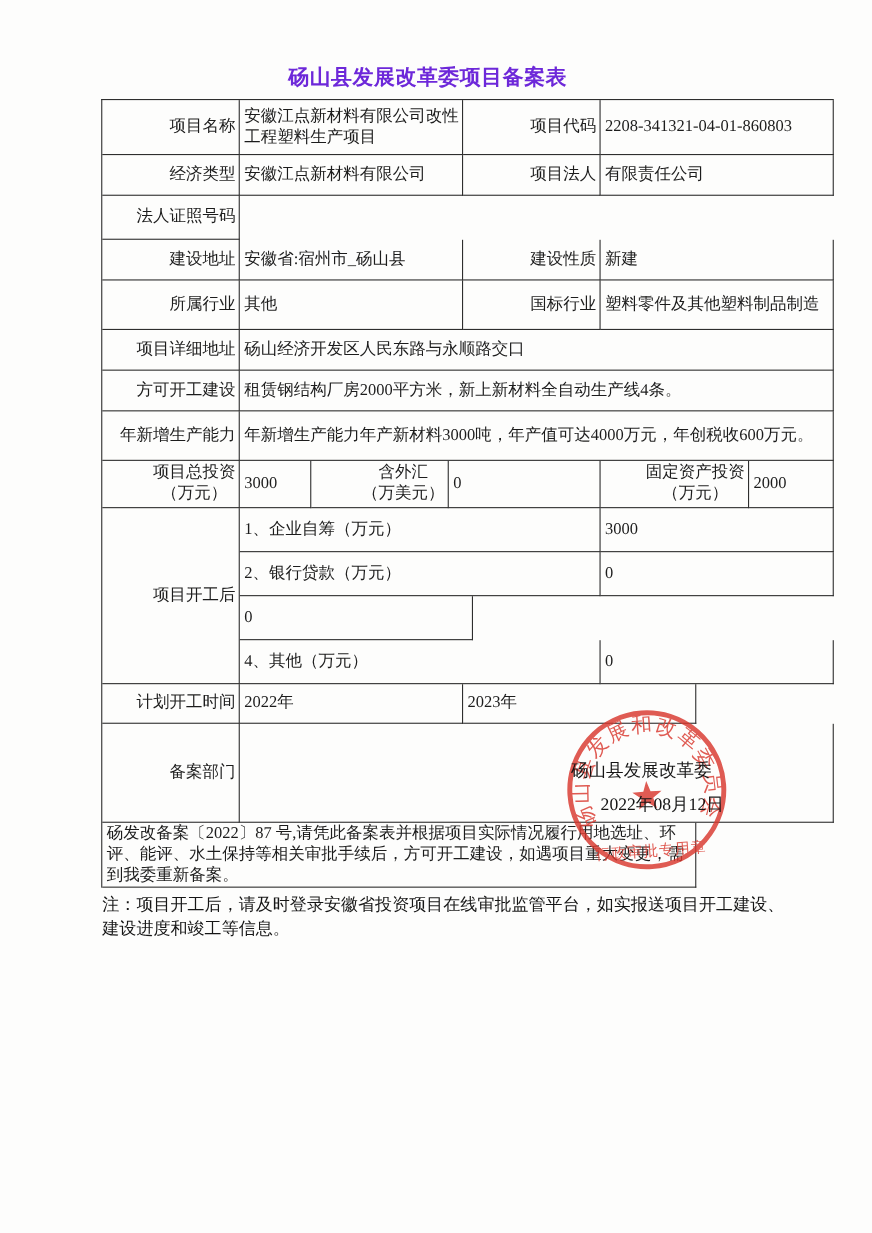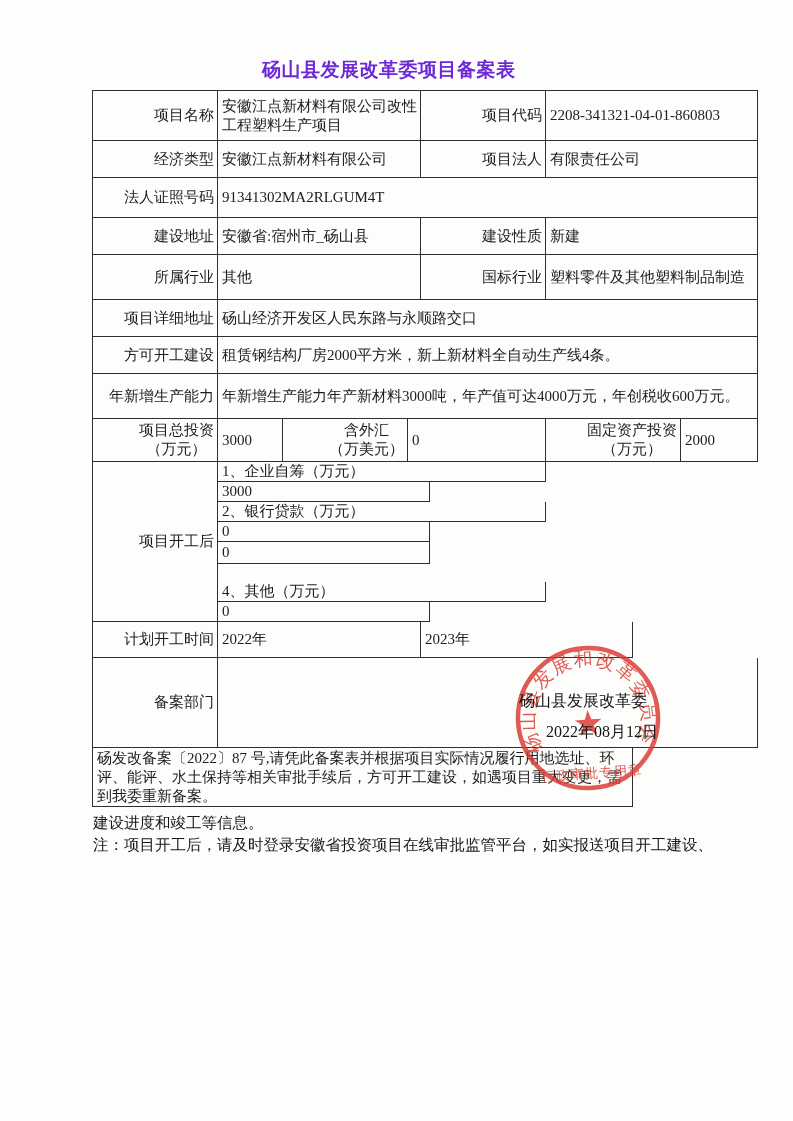--- a/index.html
+++ b/index.html
@@ -33,21 +33,21 @@
     justify-content:flex-end;text-align:center;
     padding:1px 3px 1px 2px;white-space:pre-line;
   }
   .value{justify-content:flex-start;text-align:left;padding:1px 3px 1px 4px;}
   .c125{width:125px}.c203{width:203px}.c212{width:212px}
   .c540{width:540px}.c328{width:328px}
   .c65{width:65px}.c125b{width:125px}.c138{width:138px}.c135{width:135px}.c77{width:77px}
   .h50{height:50px}.h37{height:37px}.h40{height:40px}.h45{height:45px}
   .h43{height:43px}.h36{height:36px}.h90{height:90px}.h59{height:59px}.h160{height:160px}
   .funding-col{display:flex;flex-direction:column;}
-  .frow{display:flex;height:40px;flex-direction:column;}
+  .frow{display:flex;height:40px;}
   .dept-cell{position:relative;overflow:visible;}
   .dept-name{
     position:absolute;left:301px;top:33px;
     font-size:16px;color:#151515;z-index:3;white-space:nowrap;text-align:center;
   }
   .dept-date{
     position:absolute;left:328px;top:64px;
     font-size:16px;color:#151515;z-index:3;white-space:nowrap;
   }
   .seal{
@@ -78,21 +78,20 @@
 
     <div class="tr h37">
       <div class="td label c125 h37">经济类型</div>
       <div class="td value c203 h37">安徽江点新材料有限公司</div>
       <div class="td label c125 h37">项目法人</div>
       <div class="td value c212 h37">有限责任公司</div>
     </div>
 
     <div class="tr h40">
       <div class="td label c125 h40">法人证照号码</div>
-      <div class="td value c540 h40">91341302MA2RLGUM4T</div>
     </div>
 
     <div class="tr h37">
       <div class="td label c125 h37">建设地址</div>
       <div class="td value c203 h37">安徽省:宿州市_砀山县</div>
       <div class="td label c125 h37">建设性质</div>
       <div class="td value c212 h37">新建</div>
     </div>
 
     <div class="tr h45">
@@ -175,17 +174,17 @@
       </div>
     </div>
 
     <div class="tr h59">
       <div class="td value c540 h59">砀发改备案〔2022〕87 号,请凭此备案表并根据项目实际情况履行用地选址、环评、能评、水土保持等相关审批手续后，方可开工建设，如遇项目重大变更，需到我委重新备案。</div>
     </div>
 
   </div>
 
   <div class="foot-note">
+    <div>注：项目开工后，请及时登录安徽省投资项目在线审批监管平台，如实报送项目开工建设、</div>
     <div>建设进度和竣工等信息。</div>
-    <div>注：项目开工后，请及时登录安徽省投资项目在线审批监管平台，如实报送项目开工建设、</div>
   </div>
 
 </div>
 
 </body></html>

